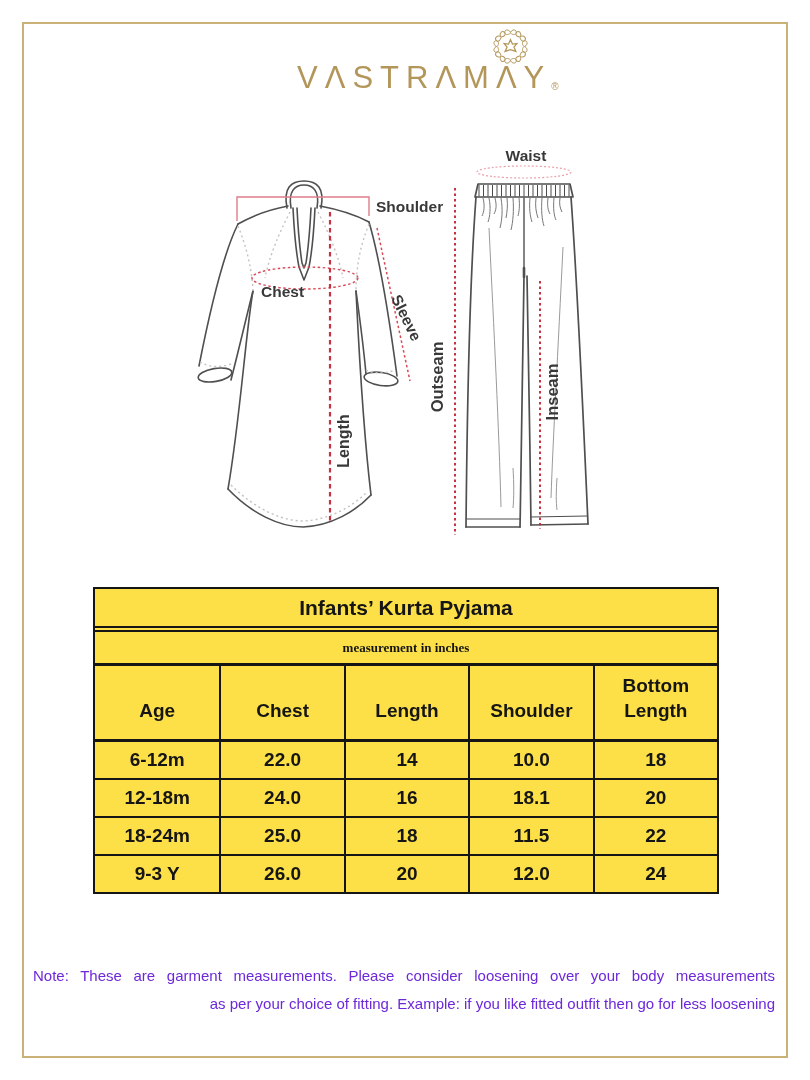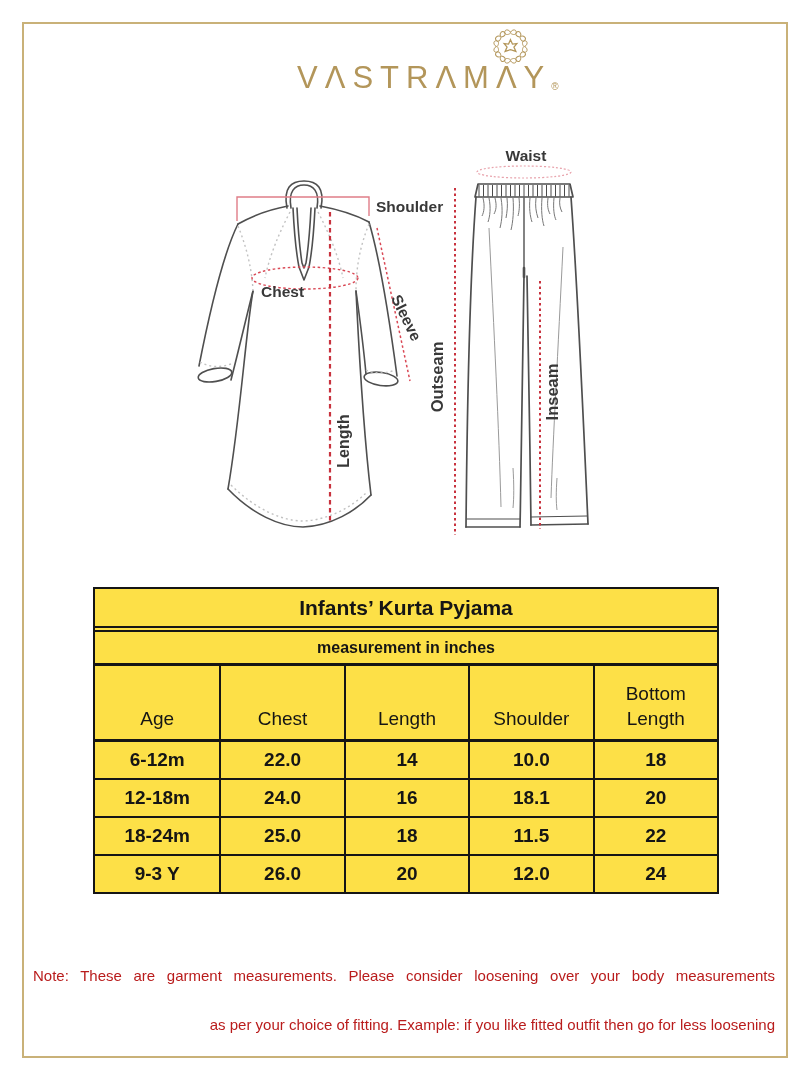--- a/index.html
+++ b/index.html
@@ -17,36 +17,36 @@
   
   .diagram{position:absolute;left:140px;top:105px;width:530px;height:485px;}
   .diagram text{fill:#383838;font-family:"Liberation Sans",sans-serif;font-weight:600;}
 
   
   .size-table{position:absolute;left:93px;top:587px;width:626px;box-sizing:border-box;
               border:2.5px solid #151515;color:#151515;background:#fde047;}
   .row-title{height:37px;border-bottom:6px double #151515;display:flex;align-items:center;
              justify-content:center;font-size:21px;font-weight:bold;}
   .row-sub{height:31px;border-bottom:3px solid #151515;display:flex;align-items:center;
-           justify-content:center;font-size:16px;font-weight:bold;}
+           justify-content:center;font-size:13px;font-weight:bold;font-family:Liberation Serif, serif;}
   .grid-row{display:grid;grid-template-columns:repeat(5,1fr);}
   .grid-row>div{border-left:2.5px solid #151515;display:flex;align-items:center;
                 justify-content:center;}
   .grid-row>div:first-child{border-left:none;}
   .row-head{height:73px;border-bottom:3px solid #151515;}
-  .row-head>div{align-items:flex-end;text-align:center;font-size:19px;font-weight:normal;
-                line-height:1.28;padding-bottom:8px;}
+  .row-head>div{align-items:flex-end;text-align:center;font-size:19px;font-weight:bold;
+                line-height:1.28;padding-bottom:16px;}
   .row-data{height:36px;border-bottom:2.5px solid #151515;font-size:19px;font-weight:bold;}
   .row-data.last{border-bottom:none;}
 
   
-  .note{position:absolute;left:33px;width:742px;top:962px;color:#b91c1c;font-size:15px;
+  .note{position:absolute;left:33px;width:742px;top:962px;color:#6d28d9;font-size:15px;
         line-height:28px;}
   .note .l1{text-align:justify;text-align-last:justify;}
-  .note .l2{text-align:right;margin-top:21px;}
+  .note .l2{text-align:right;}
 </style>
 </head>
 <body>
 
 <div class="page">
   <div class="gold-frame"></div>
 
   <div class="logo-word"><span>VΛSTRΛMΛY</span><span class="logo-reg">®</span></div>
 
   <svg class="logo-ornament" viewBox="-24 -24 48 48">

